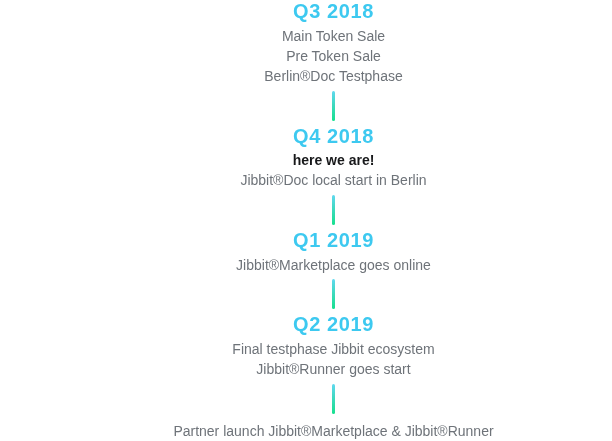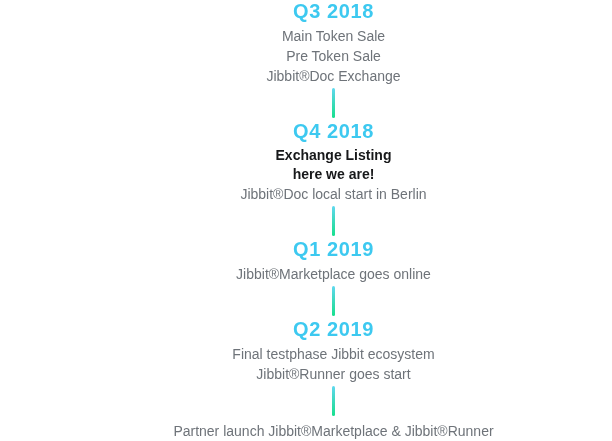--- a/index.html
+++ b/index.html
@@ -84,32 +84,31 @@
 </head>
 <body>
 
 <div id="roadmap">
 
   <div class="milestone">
     <div class="milestone-heading">Q3 2018</div>
     <div class="milestone-lines">
       <div class="milestone-line">Main Token Sale</div>
       <div class="milestone-line">Pre Token Sale</div>
-      <div class="milestone-line">Jibbit®Doc Exchange</div>
+      <div class="milestone-line">Berlin®Doc Testphase</div>
     </div>
   </div>
 
   <div class="sp-1"></div>
   <div class="connector"></div>
   <div class="gap-above"></div>
 
   <div class="milestone">
     <div class="milestone-heading">Q4 2018</div>
     <div class="milestone-lines">
-      <div class="milestone-line emphasis">Exchange Listing</div>
       <div class="milestone-line emphasis">here we are!</div>
       <div class="milestone-line">Jibbit®Doc local start in Berlin</div>
     </div>
   </div>
 
   <div class="sp-2"></div>
   <div class="connector"></div>
   <div class="gap-above"></div>
 
   <div class="milestone">

